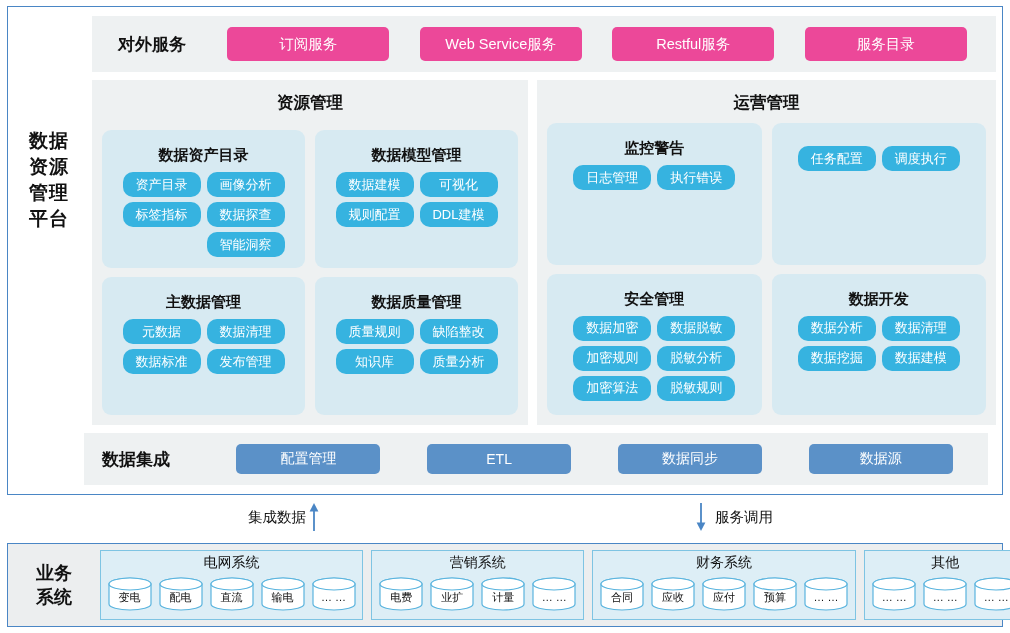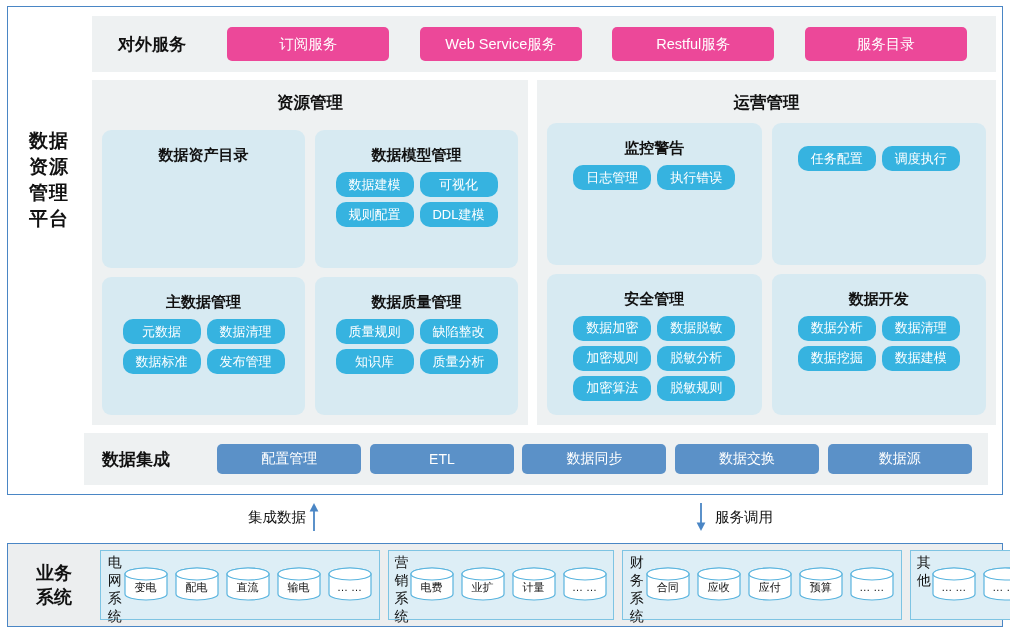--- a/index.html
+++ b/index.html
@@ -92,21 +92,21 @@
     border:1.6px solid #4a86c5;background:#eceeef;box-sizing:border-box;
     display:flex;align-items:center;padding:6px 8px;gap:8px;
   }
   .biz-label{
     flex:0 0 76px;text-align:center;font-weight:bold;font-size:18px;
     line-height:24px;color:#111;
   }
   .biz-groups{flex:1;display:flex;gap:8px;height:100%;}
   .biz-group{
     border:1.2px solid #7ec4e3;background:#ddeef6;box-sizing:border-box;
-    display:flex;flex-direction:row;padding:3px 6px 5px;min-width:0;
+    display:flex;flex-direction:column;padding:3px 6px 5px;min-width:0;
   }
   .biz-group.g1{flex:5;}
   .biz-group.g2{flex:4;}
   .biz-group.g3{flex:5;}
   .biz-group.g4{flex:3;}
   .biz-group-title{text-align:center;font-size:14px;color:#111;margin-bottom:2px;}
   .cyl-row{flex:1;display:flex;align-items:center;justify-content:center;gap:5px;}
 
   .cyl{position:relative;width:46px;height:36px;flex:0 0 auto;}
   .cyl svg{position:absolute;left:0;top:0;}
@@ -142,20 +142,28 @@
 
   <div class="mid-wrap">
 
     <div class="panel left">
       <div class="panel-title">资源管理</div>
       <div class="panel-grid">
 
         <div class="panel-row">
           <div class="card">
             <div class="card-title">数据资产目录</div>
+            <div class="tag-grid">
+              <div class="tag">资产目录</div>
+              <div class="tag">画像分析</div>
+              <div class="tag">标签指标</div>
+              <div class="tag">数据探查</div>
+              <div class="tag ghost"></div>
+              <div class="tag">智能洞察</div>
+            </div>
           </div>
           <div class="card">
             <div class="card-title">数据模型管理</div>
             <div class="tag-grid">
               <div class="tag">数据建模</div>
               <div class="tag">可视化</div>
               <div class="tag">规则配置</div>
               <div class="tag">DDL建模</div>
             </div>
           </div>
@@ -233,21 +241,20 @@
     </div>
 
   </div>
 
   <div class="integration-bar">
     <div class="sec-title">数据集成</div>
     <div class="int-list">
       <div class="int-btn">配置管理</div>
       <div class="int-btn">ETL</div>
       <div class="int-btn">数据同步</div>
-      <div class="int-btn">数据交换</div>
       <div class="int-btn">数据源</div>
     </div>
   </div>
 
   <div class="conn left">
     <span>集成数据</span>
     <svg class="arrow-svg" width="16" height="28" viewBox="0 0 16 28">
       <line x1="8" y1="28" x2="8" y2="7" stroke="#4a86c5" stroke-width="1.8"></line>
       <polygon points="8,0 3.6,8.5 12.4,8.5" fill="#4a86c5"></polygon>
     </svg>

